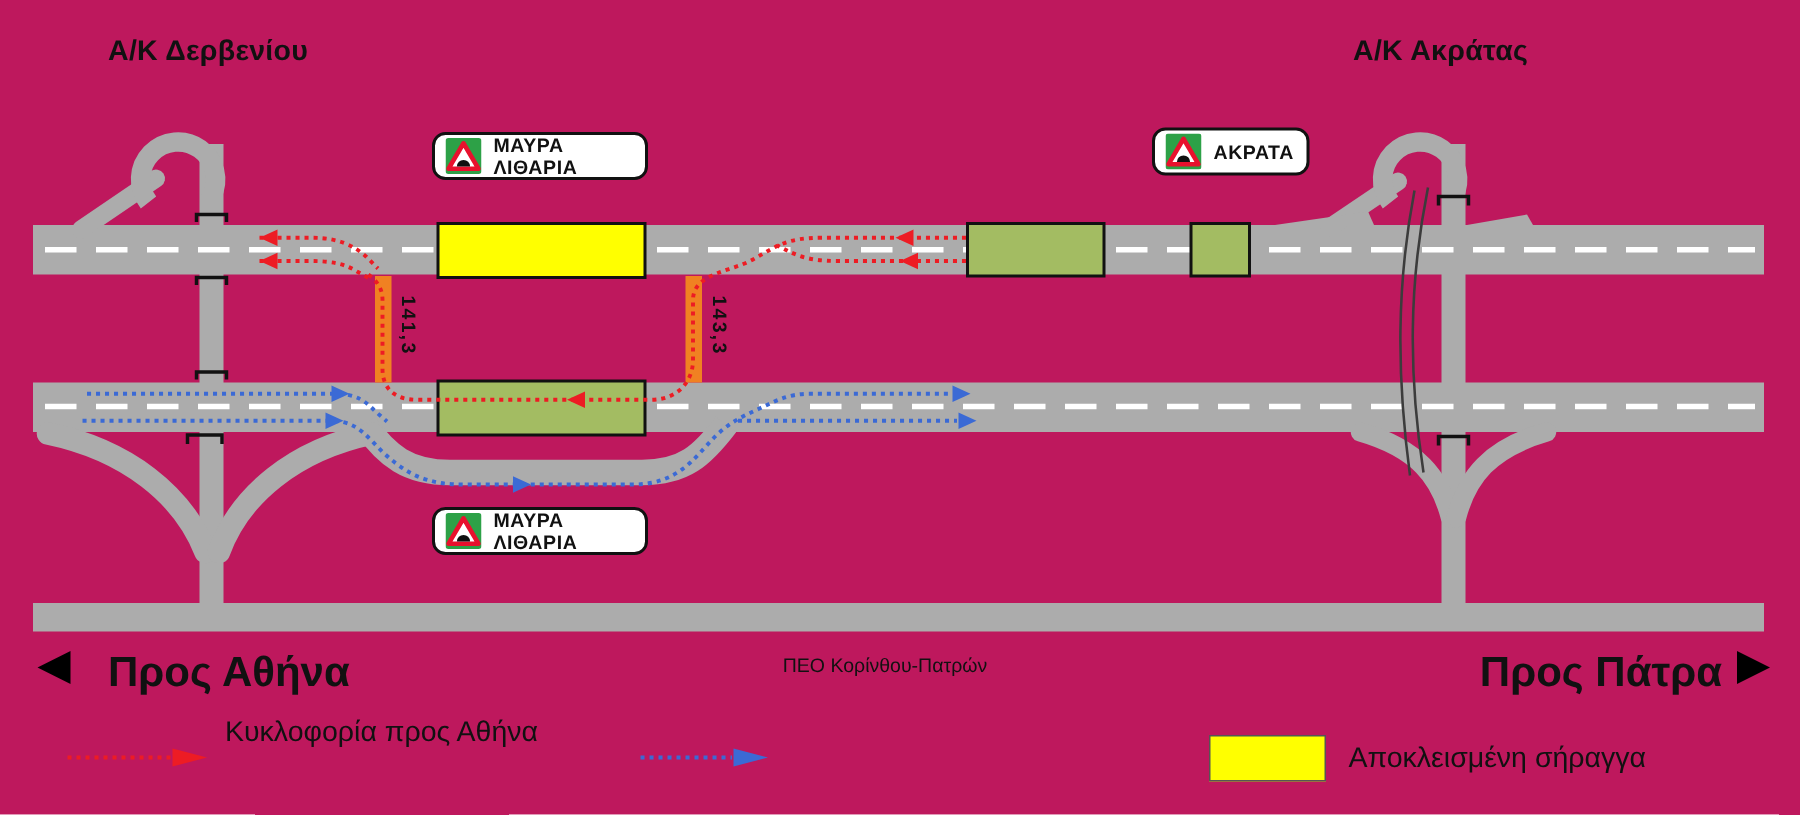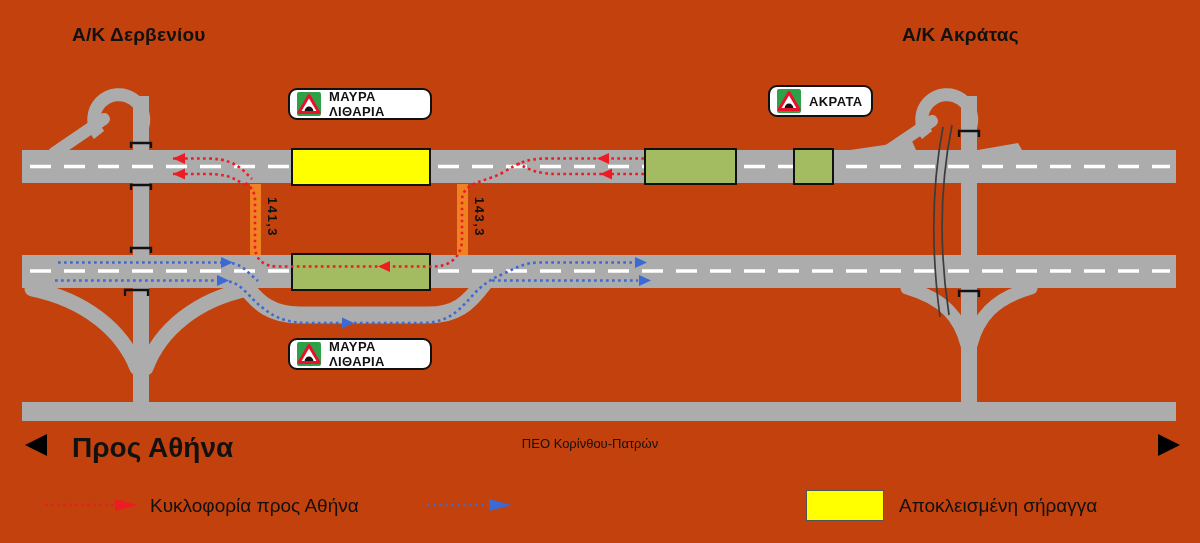--- a/index.html
+++ b/index.html
@@ -1,17 +1,17 @@
 <!DOCTYPE html>
 <html style="--road: #acacac; --tunnel-open: #a3bc62; --tunnel-closed: #ffff00; --crossover: #f08122; --flow-athens: #ed1c24; --flow-patras: #3b6ad5; --sign-green: #2da147; --sign-red: #e8112d;"><head>
 <meta charset="utf-8">
 <style>
   html,body{margin:0;padding:0;background:#fff;}
   .canvas{
-    position:relative;width:1200px;height:543px;background:#c2410c;overflow:hidden;
+    position:relative;width:1200px;height:543px;background:#be185d;overflow:hidden;
     font-family:"Liberation Sans", sans-serif;color:#111;
   }
   .canvas svg.layer{position:absolute;left:0;top:0;}
   
   .f-road{fill:var(--road,#acacac);}
   .s-road{stroke:var(--road,#acacac);fill:none;}
   .lane-dash{stroke:#ffffff;stroke-width:3.6;stroke-dasharray:21 13;fill:none;}
   .arc{stroke:#3c3c3c;stroke-width:1.7;fill:none;}
   .bracket{stroke:#111;stroke-width:2.3;fill:none;}
   .tun-open{fill:var(--tunnel-open,#a3bc62);stroke:#111;stroke-width:2;}
@@ -169,27 +169,28 @@
     </span>
     <span class="sign-label">ΜΑΥΡΑ ΛΙΘΑΡΙΑ</span>
   </div>
 
   <div class="lbl km" style="left:280px;top:197px;">141,3</div>
   <div class="lbl km" style="left:487px;top:197px;">143,3</div>
 
   <div class="tri-left" style="left:25px;top:434px;"></div>
   <div class="lbl dir-label" style="left:72px;top:432px;">Προς Αθήνα</div>
   <div class="lbl peo-label" style="left:450px;top:436px;">ΠΕΟ Κορίνθου-Πατρών</div>
+  <div class="lbl dir-label" style="right:52px;top:432px;">Προς Πάτρα</div>
   <div class="tri-right" style="left:1158px;top:434px;"></div>
 
   <svg class="legend-arrow" style="left:42px;top:497px;" width="100" height="16">
     <line class="dot-red" x1="3" y1="8" x2="72" y2="8" stroke-width="3.2"></line>
     <polygon class="ah-red" points="96,8 73,2 73,14"></polygon>
   </svg>
-  <div class="lbl legend-label" style="left:150px;top:495px;">Κυκλοφορία προς Αθήνα</div>
+  <div class="lbl legend-label" style="left:150px;top:478px;">Κυκλοφορία προς Αθήνα</div>
 
   <svg class="legend-arrow" style="left:424px;top:497px;" width="92" height="16">
     <line class="dot-blue" x1="3" y1="8" x2="64" y2="8" stroke-width="3.2"></line>
     <polygon class="ah-blue" points="88,8 65,2 65,14"></polygon>
   </svg>
 
   <div class="legend-swatch" style="left:806px;top:490px;"></div>
   <div class="lbl legend-label" style="left:899px;top:495px;">Αποκλεισμένη σήραγγα</div>
 
 </div>

